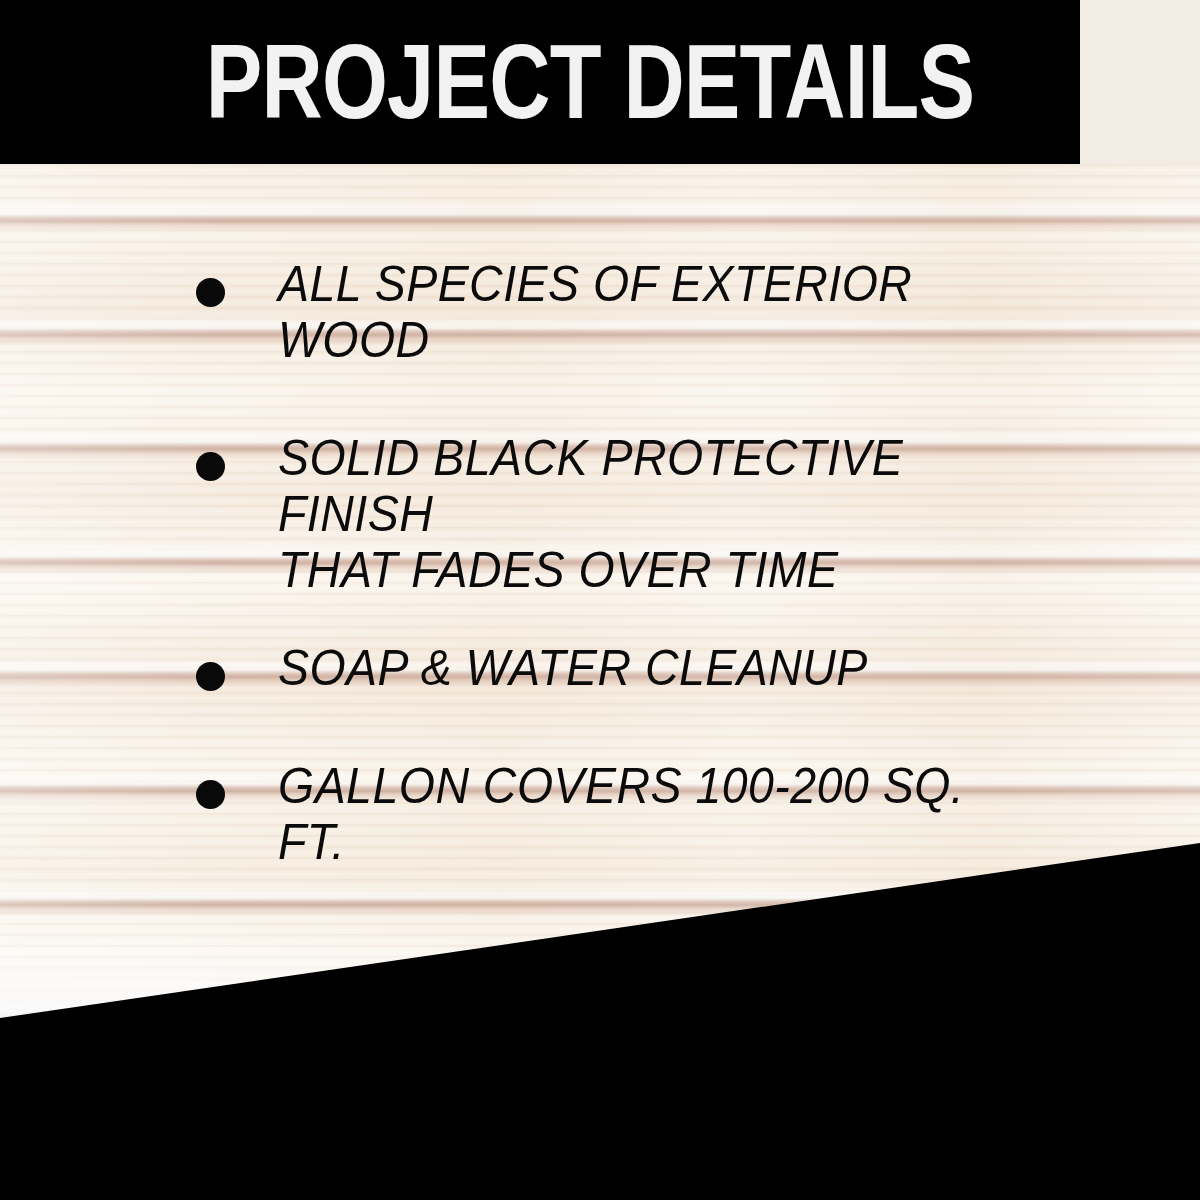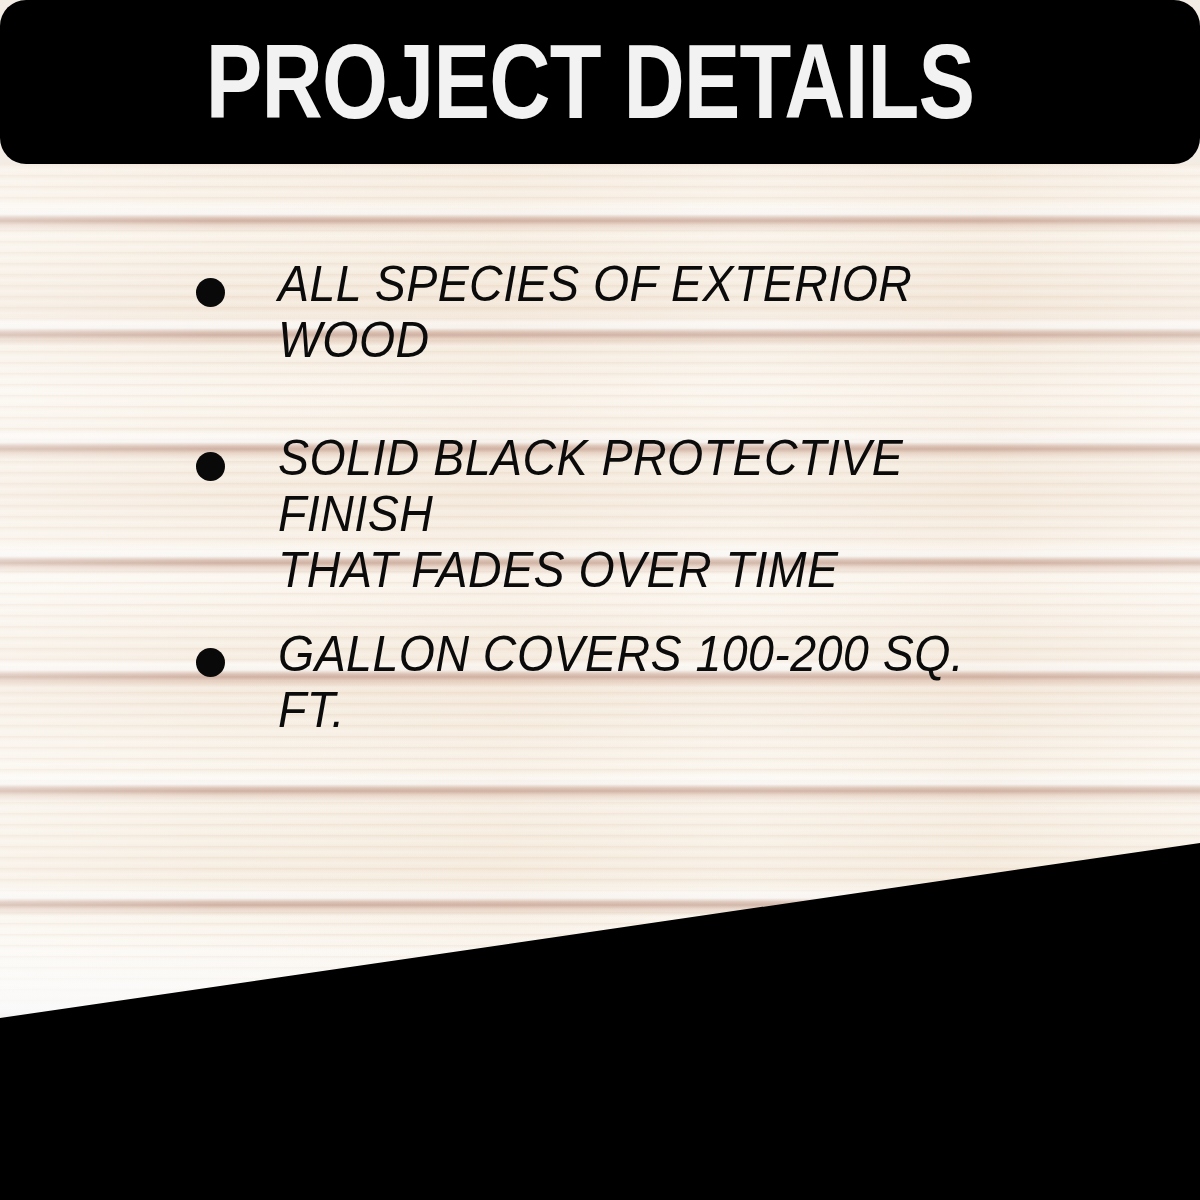--- a/index.html
+++ b/index.html
@@ -99,25 +99,24 @@
        rgba(255,255,255,0.0) 0%,
        rgba(252,252,252,0.75) 45%,
        rgba(246,246,248,0.92) 100%);
     pointer-events: none;
   }
 
   
   .header {
     position: absolute;
     left: 0; top: 0;
-    width: 1200px;
+    width: 1080px;
     height: 164px;
     background: #000000;
     overflow: hidden;
-    border-radius: 26px;
   }
   .header-title {
     position: absolute;
     left: 0;
     top: 28px;
     width: 1180px;
     text-align: center;
     color: #f2f2f2;
     font-family: "Liberation Sans Narrow", "Liberation Sans", sans-serif;
     font-weight: 700;
@@ -161,21 +160,21 @@
     font-size: 50px;
     line-height: 56px;
     letter-spacing: 0.5px;
     transform: scaleX(0.93);
     transform-origin: 0 50%;
     white-space: pre-line;
   }
 
   
   .row-1 { margin-bottom: 62px; }
-  .row-2 { margin-bottom: 28px; }
+  .row-2 { margin-bottom: 42px; }
   .row-3 { margin-bottom: 42px; }
   .row-4 { margin-bottom: 62px; }
   .row-5 { margin-bottom: 0; }
 
   
   .wedge {
     position: absolute;
     left: 0;
     top: 820px;
     width: 1200px;
@@ -266,20 +265,24 @@
       <span class="bullet-text">ALL SPECIES OF EXTERIOR WOOD</span>
     </div>
 
     <div class="bullet-row row-2">
       <span class="bullet-dot"></span>
       <span class="bullet-text">SOLID BLACK PROTECTIVE FINISH
 THAT FADES OVER TIME</span>
     </div>
 
 
+    <div class="bullet-row row-4">
+      <span class="bullet-dot"></span>
+      <span class="bullet-text">SOAP &amp; WATER CLEANUP</span>
+    </div>
 
     <div class="bullet-row row-5">
       <span class="bullet-dot"></span>
       <span class="bullet-text">GALLON COVERS 100-200 SQ. FT.</span>
     </div>
 
   </div>
 
   <div class="wedge"></div>
 

